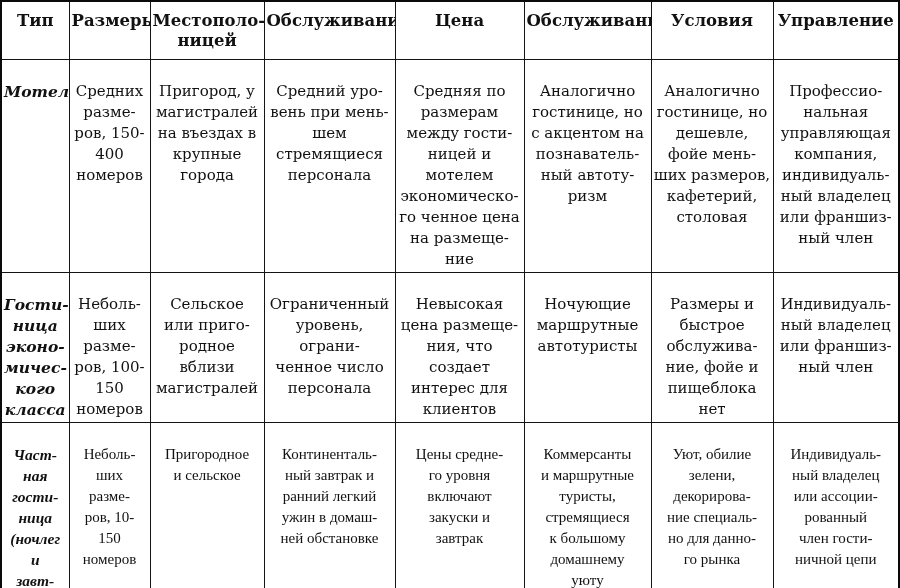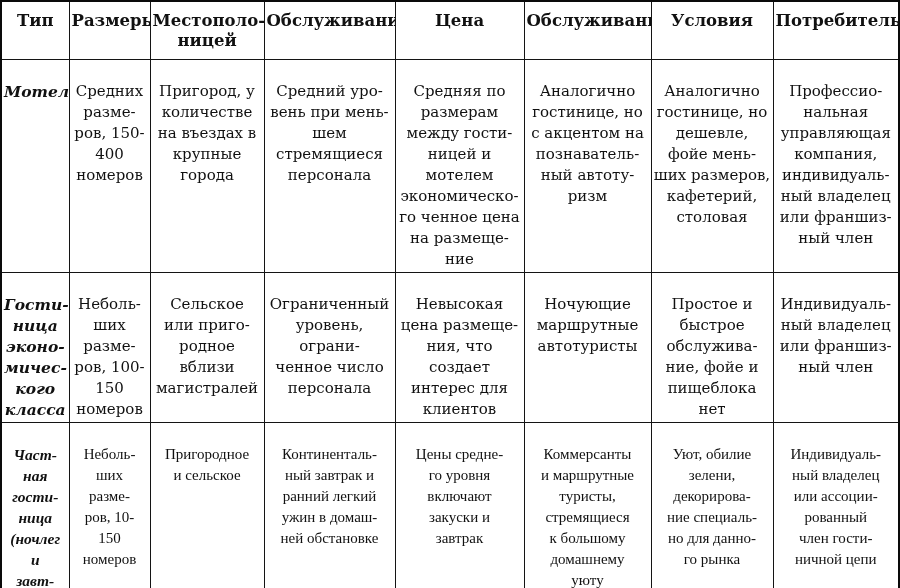--- a/index.html
+++ b/index.html
@@ -78,33 +78,33 @@
     <thead>
       <tr class="hdr-row">
         <th>Тип</th>
         <th>Размеры</th>
         <th>Местополо-
 ницей</th>
         <th>Обслуживание</th>
         <th>Цена</th>
         <th>Обслуживание</th>
         <th>Условия</th>
-        <th>Потребитель</th>
+        <th>Управление</th>
       </tr>
     </thead>
     <tbody>
       <tr class="row-1">
         <th class="rowhead">Мотель</th>
         <td>Средних
 разме-
 ров, 150-
 400
 номеров</td>
         <td>Пригород, у
-количестве
+магистралей
 на въездах в
 крупные
 города</td>
         <td>Средний уро-
 вень при мень-
 шем стремящиеся
 персонала</td>
         <td>Средняя по
 размерам
 между гости-
@@ -160,21 +160,21 @@
 персонала</td>
         <td>Невысокая
 цена размеще-
 ния, что
 создает
 интерес для
 клиентов</td>
         <td>Ночующие
 маршрутные
 автотуристы</td>
-        <td>Простое и
+        <td>Размеры и
 быстрое
 обслужива-
 ние, фойе и
 пищеблока
 нет</td>
         <td>Индивидуаль-
 ный владелец
 или франшиз-
 ный член</td>
       </tr>

